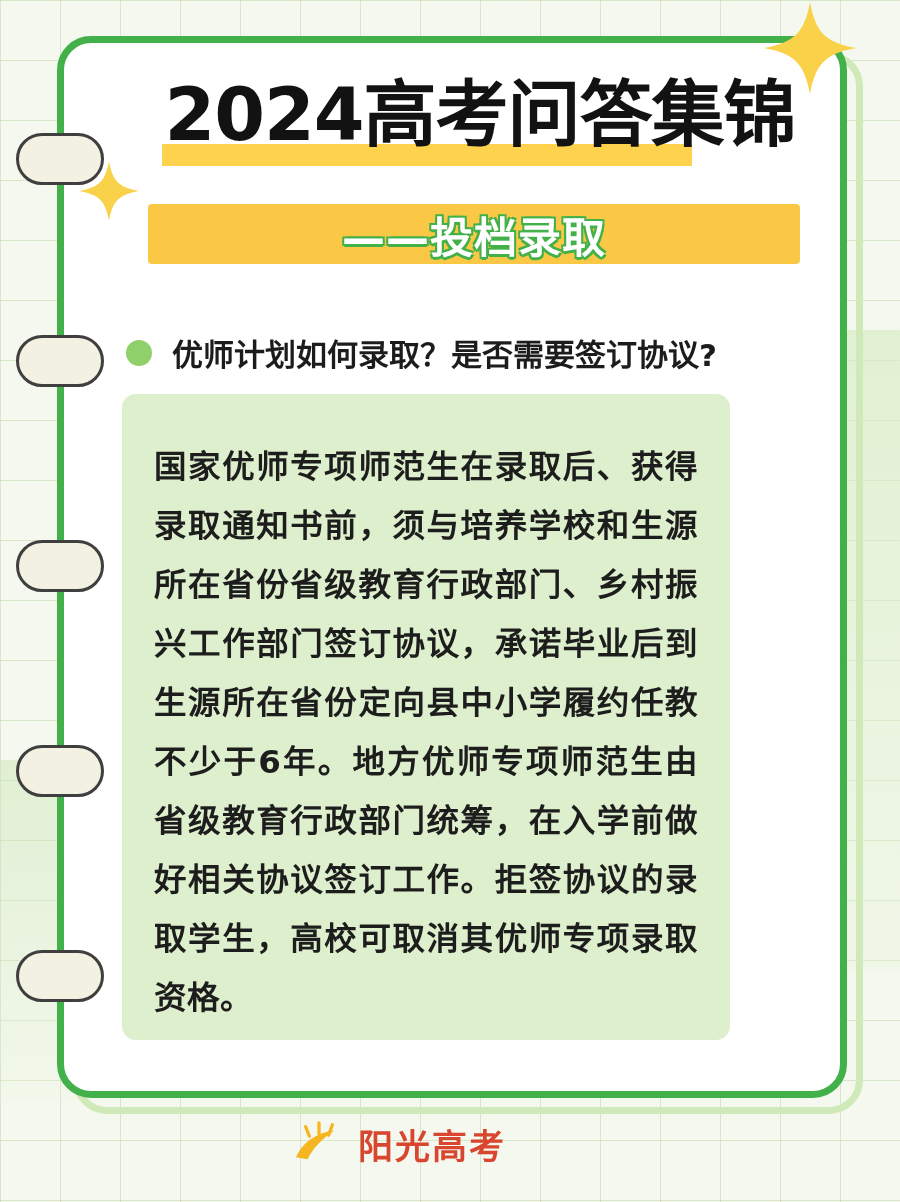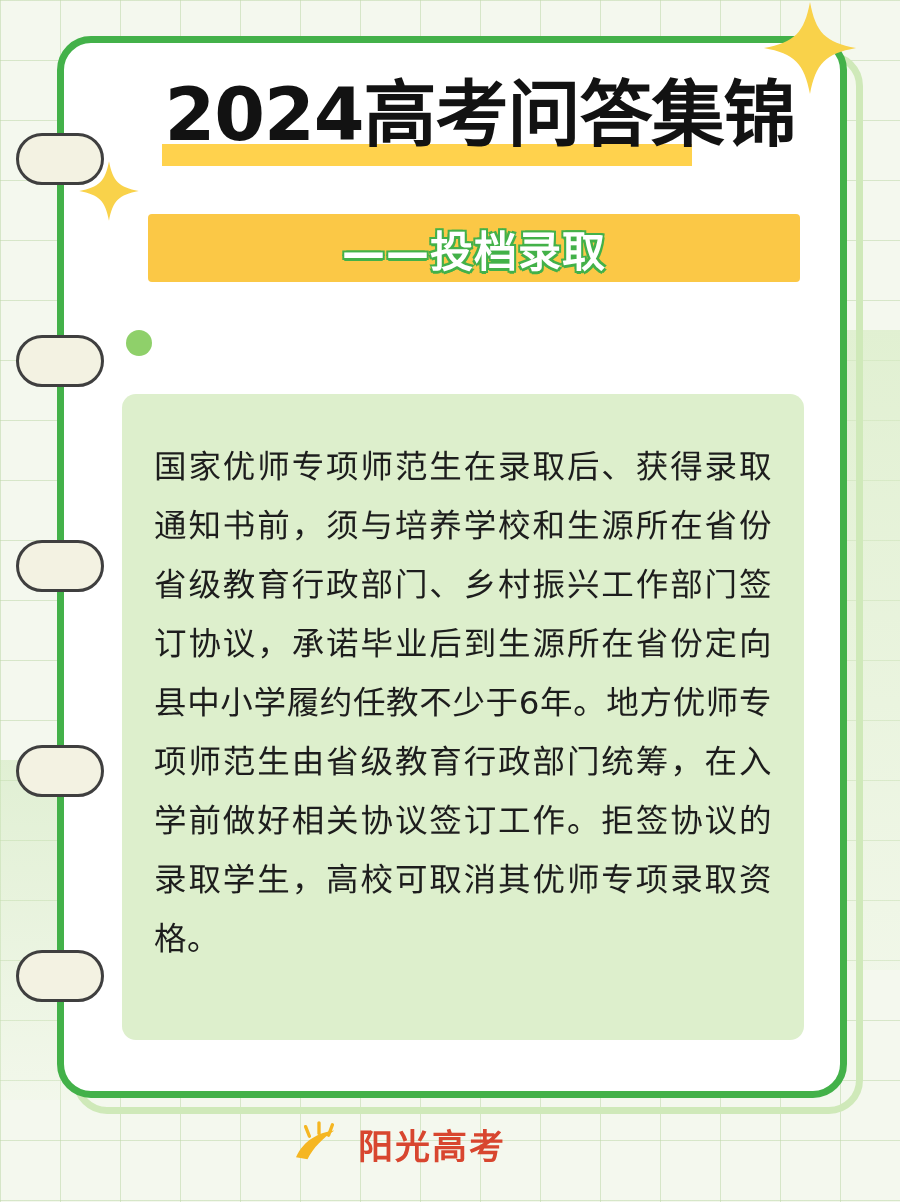--- a/index.html
+++ b/index.html
@@ -129,23 +129,23 @@
     color: #121212;
     line-height: 1;
     white-space: nowrap;
     text-align: center;
   }
 
   
   .subtitle-bar {
     position: absolute;
     left: 148px;
-    top: 214px;
+    top: 204px;
     width: 652px;
-    height: 68px;
+    height: 60px;
     background: #fbc846;
     border-radius: 4px;
     display: flex;
     align-items: center;
     justify-content: center;
     z-index: 8;
   }
   .subtitle-text {
     font-family: "DejaVu Sans", "Liberation Sans", sans-serif;
     font-size: 43px;
@@ -184,27 +184,28 @@
     font-weight: bold;
     color: #1c1c1c;
     white-space: nowrap;
   }
 
   
   .answer-panel {
     position: absolute;
     left: 122px;
     top: 394px;
-    width: 682px;
+    width: 608px;
     height: 646px;
     background: #ddefcc;
     border-radius: 14px;
     z-index: 8;
     box-sizing: border-box;
     padding: 44px 32px 0 32px;
+    font-weight: bold;
   }
   .answer-text {
     font-family: "DejaVu Sans", "Liberation Sans", sans-serif;
     font-size: 32.5px;
     line-height: 59px;
     color: #1d1d1d;
     letter-spacing: 0.5px;
     text-align: justify;
   }
 
@@ -263,20 +264,21 @@
   <div class="title-highlight"></div>
   <div class="main-title">2024高考问答集锦</div>
 </div>
 
 <div class="subtitle-bar">
   <span class="subtitle-text">——投档录取</span>
 </div>
 
 <div class="question-row">
   <span class="bullet-dot"></span>
+  <span class="question-text">优师计划如何录取？是否需要签订协议?</span>
 </div>
 
 <div class="answer-panel">
   <div class="answer-text">国家优师专项师范生在录取后、获得录取通知书前，须与培养学校和生源所在省份省级教育行政部门、乡村振兴工作部门签订协议，承诺毕业后到生源所在省份定向县中小学履约任教不少于6年。地方优师专项师范生由省级教育行政部门统筹，在入学前做好相关协议签订工作。拒签协议的录取学生，高校可取消其优师专项录取资格。</div>
 </div>
 
 <div class="footer">
   <span class="logo-mark">
     <svg width="58" height="46" viewBox="0 0 60 48">
       <g fill="#f5b622">

